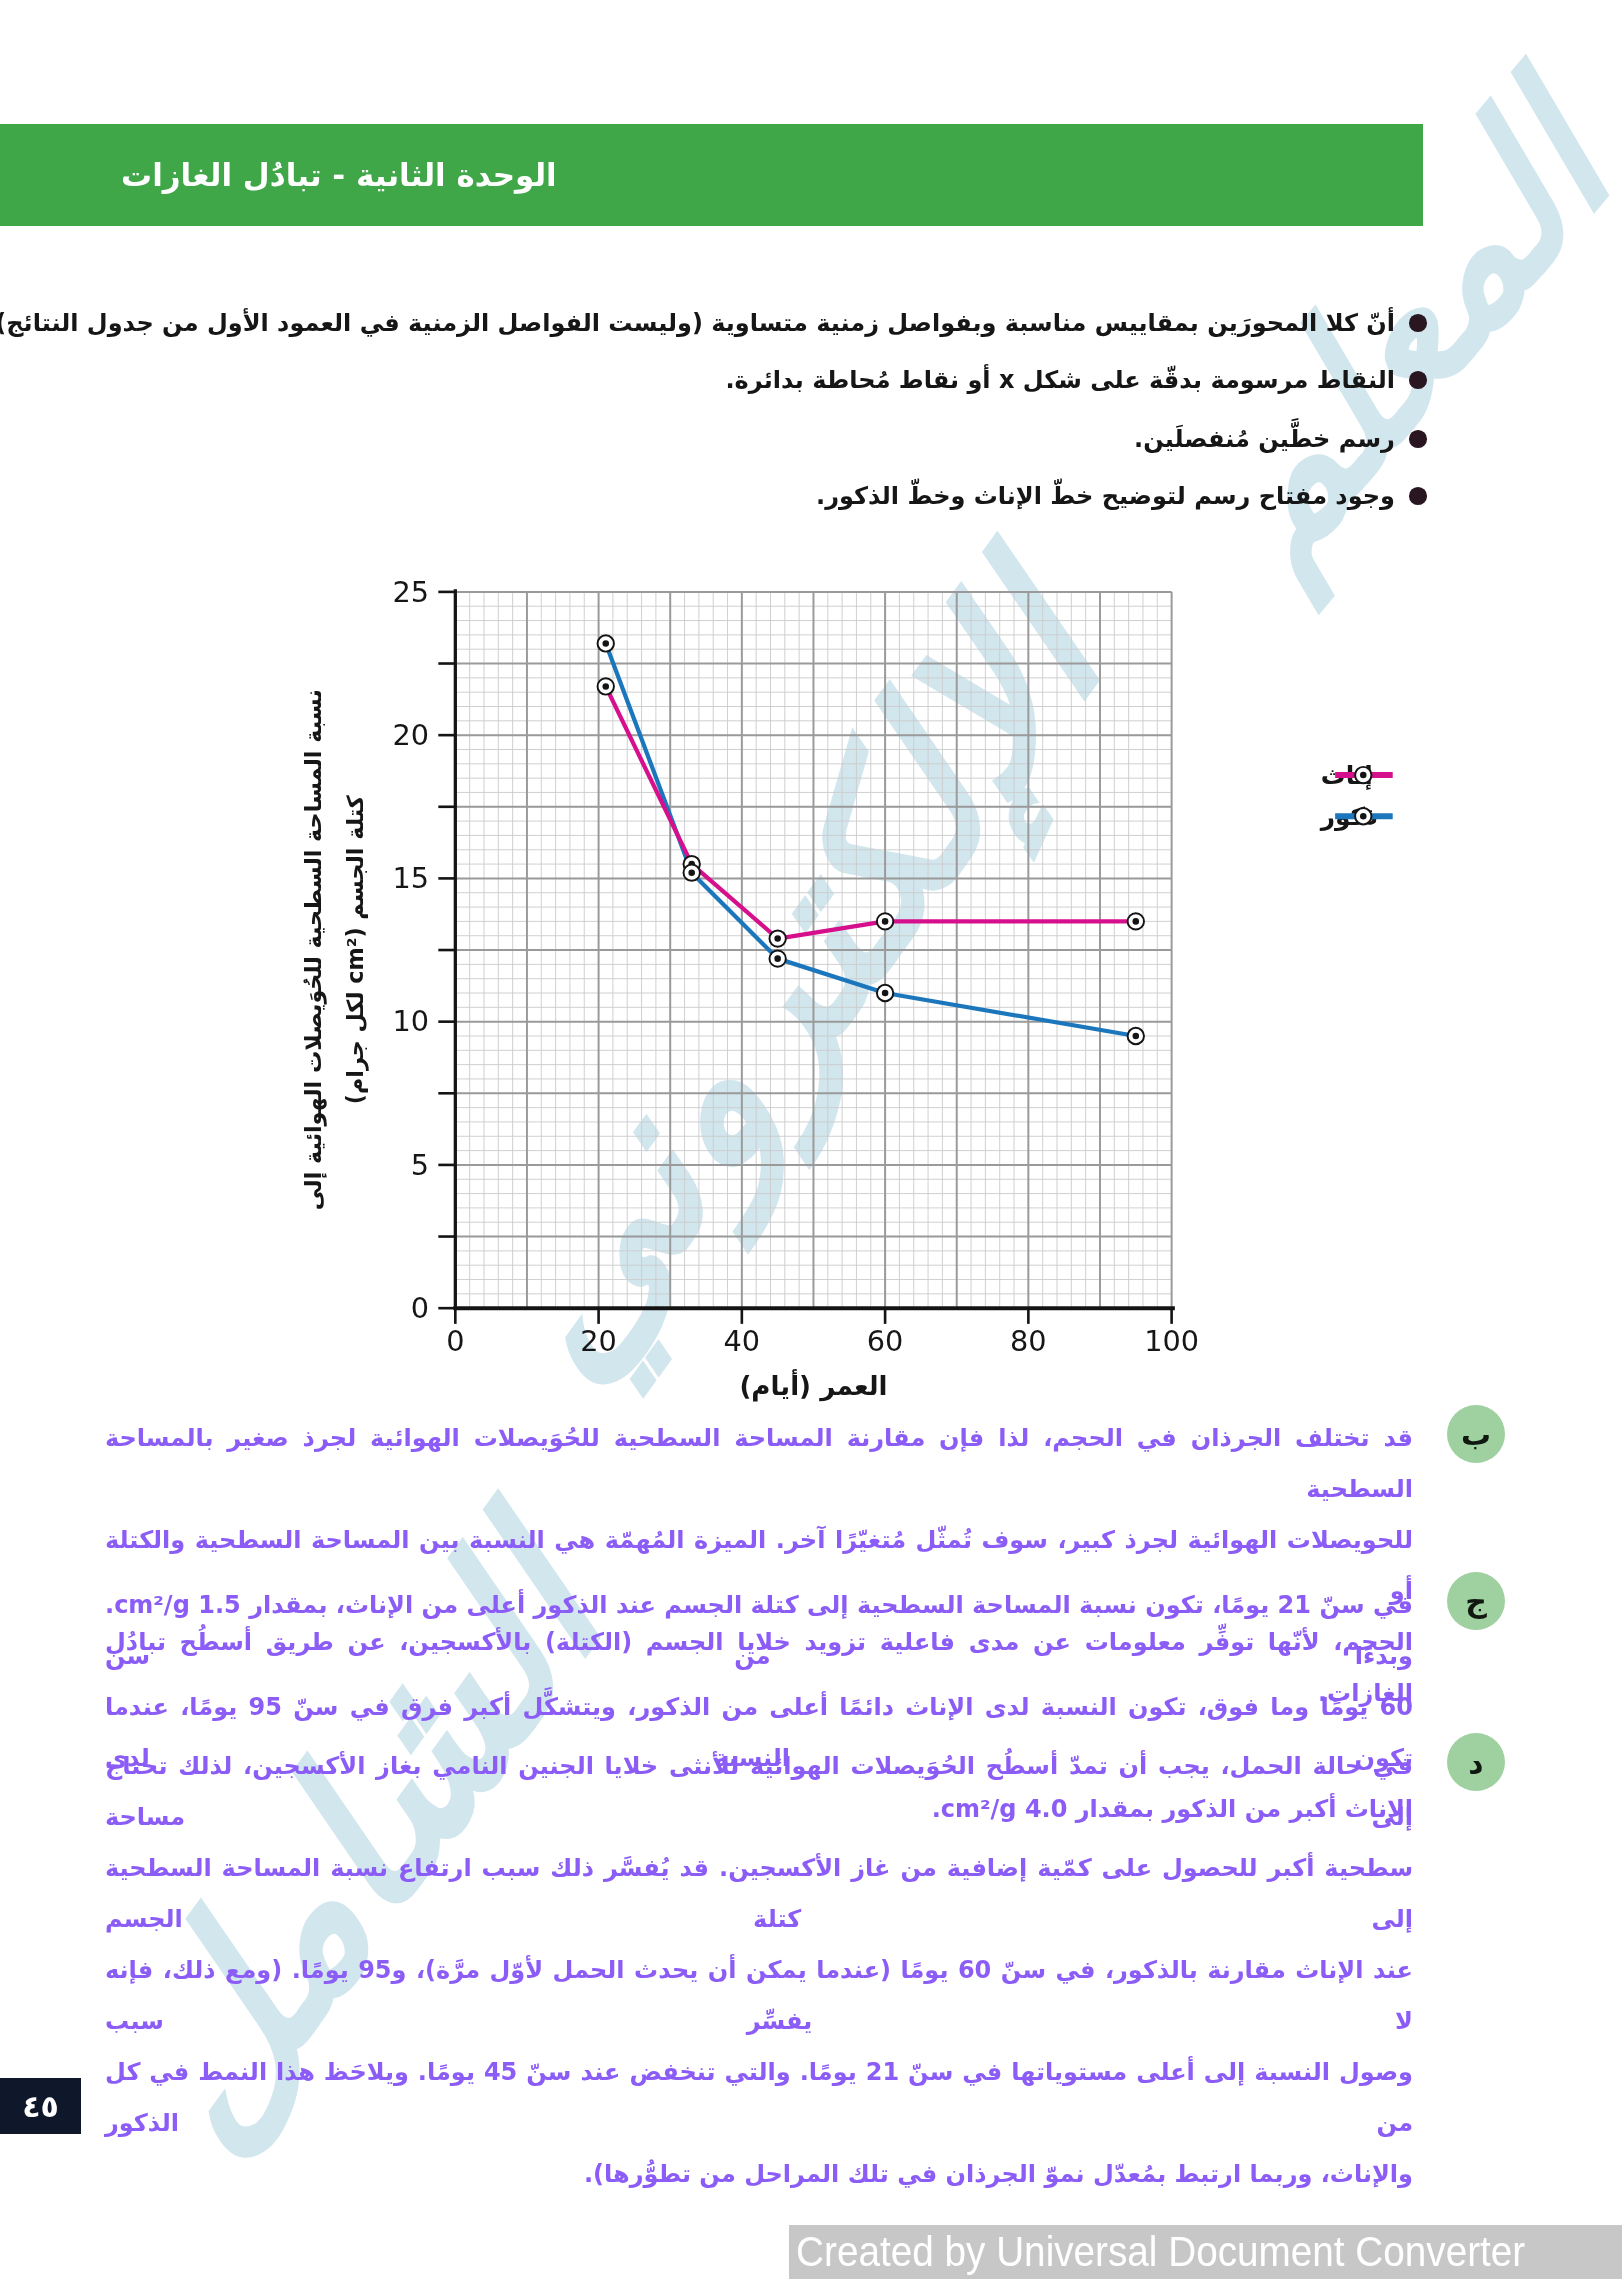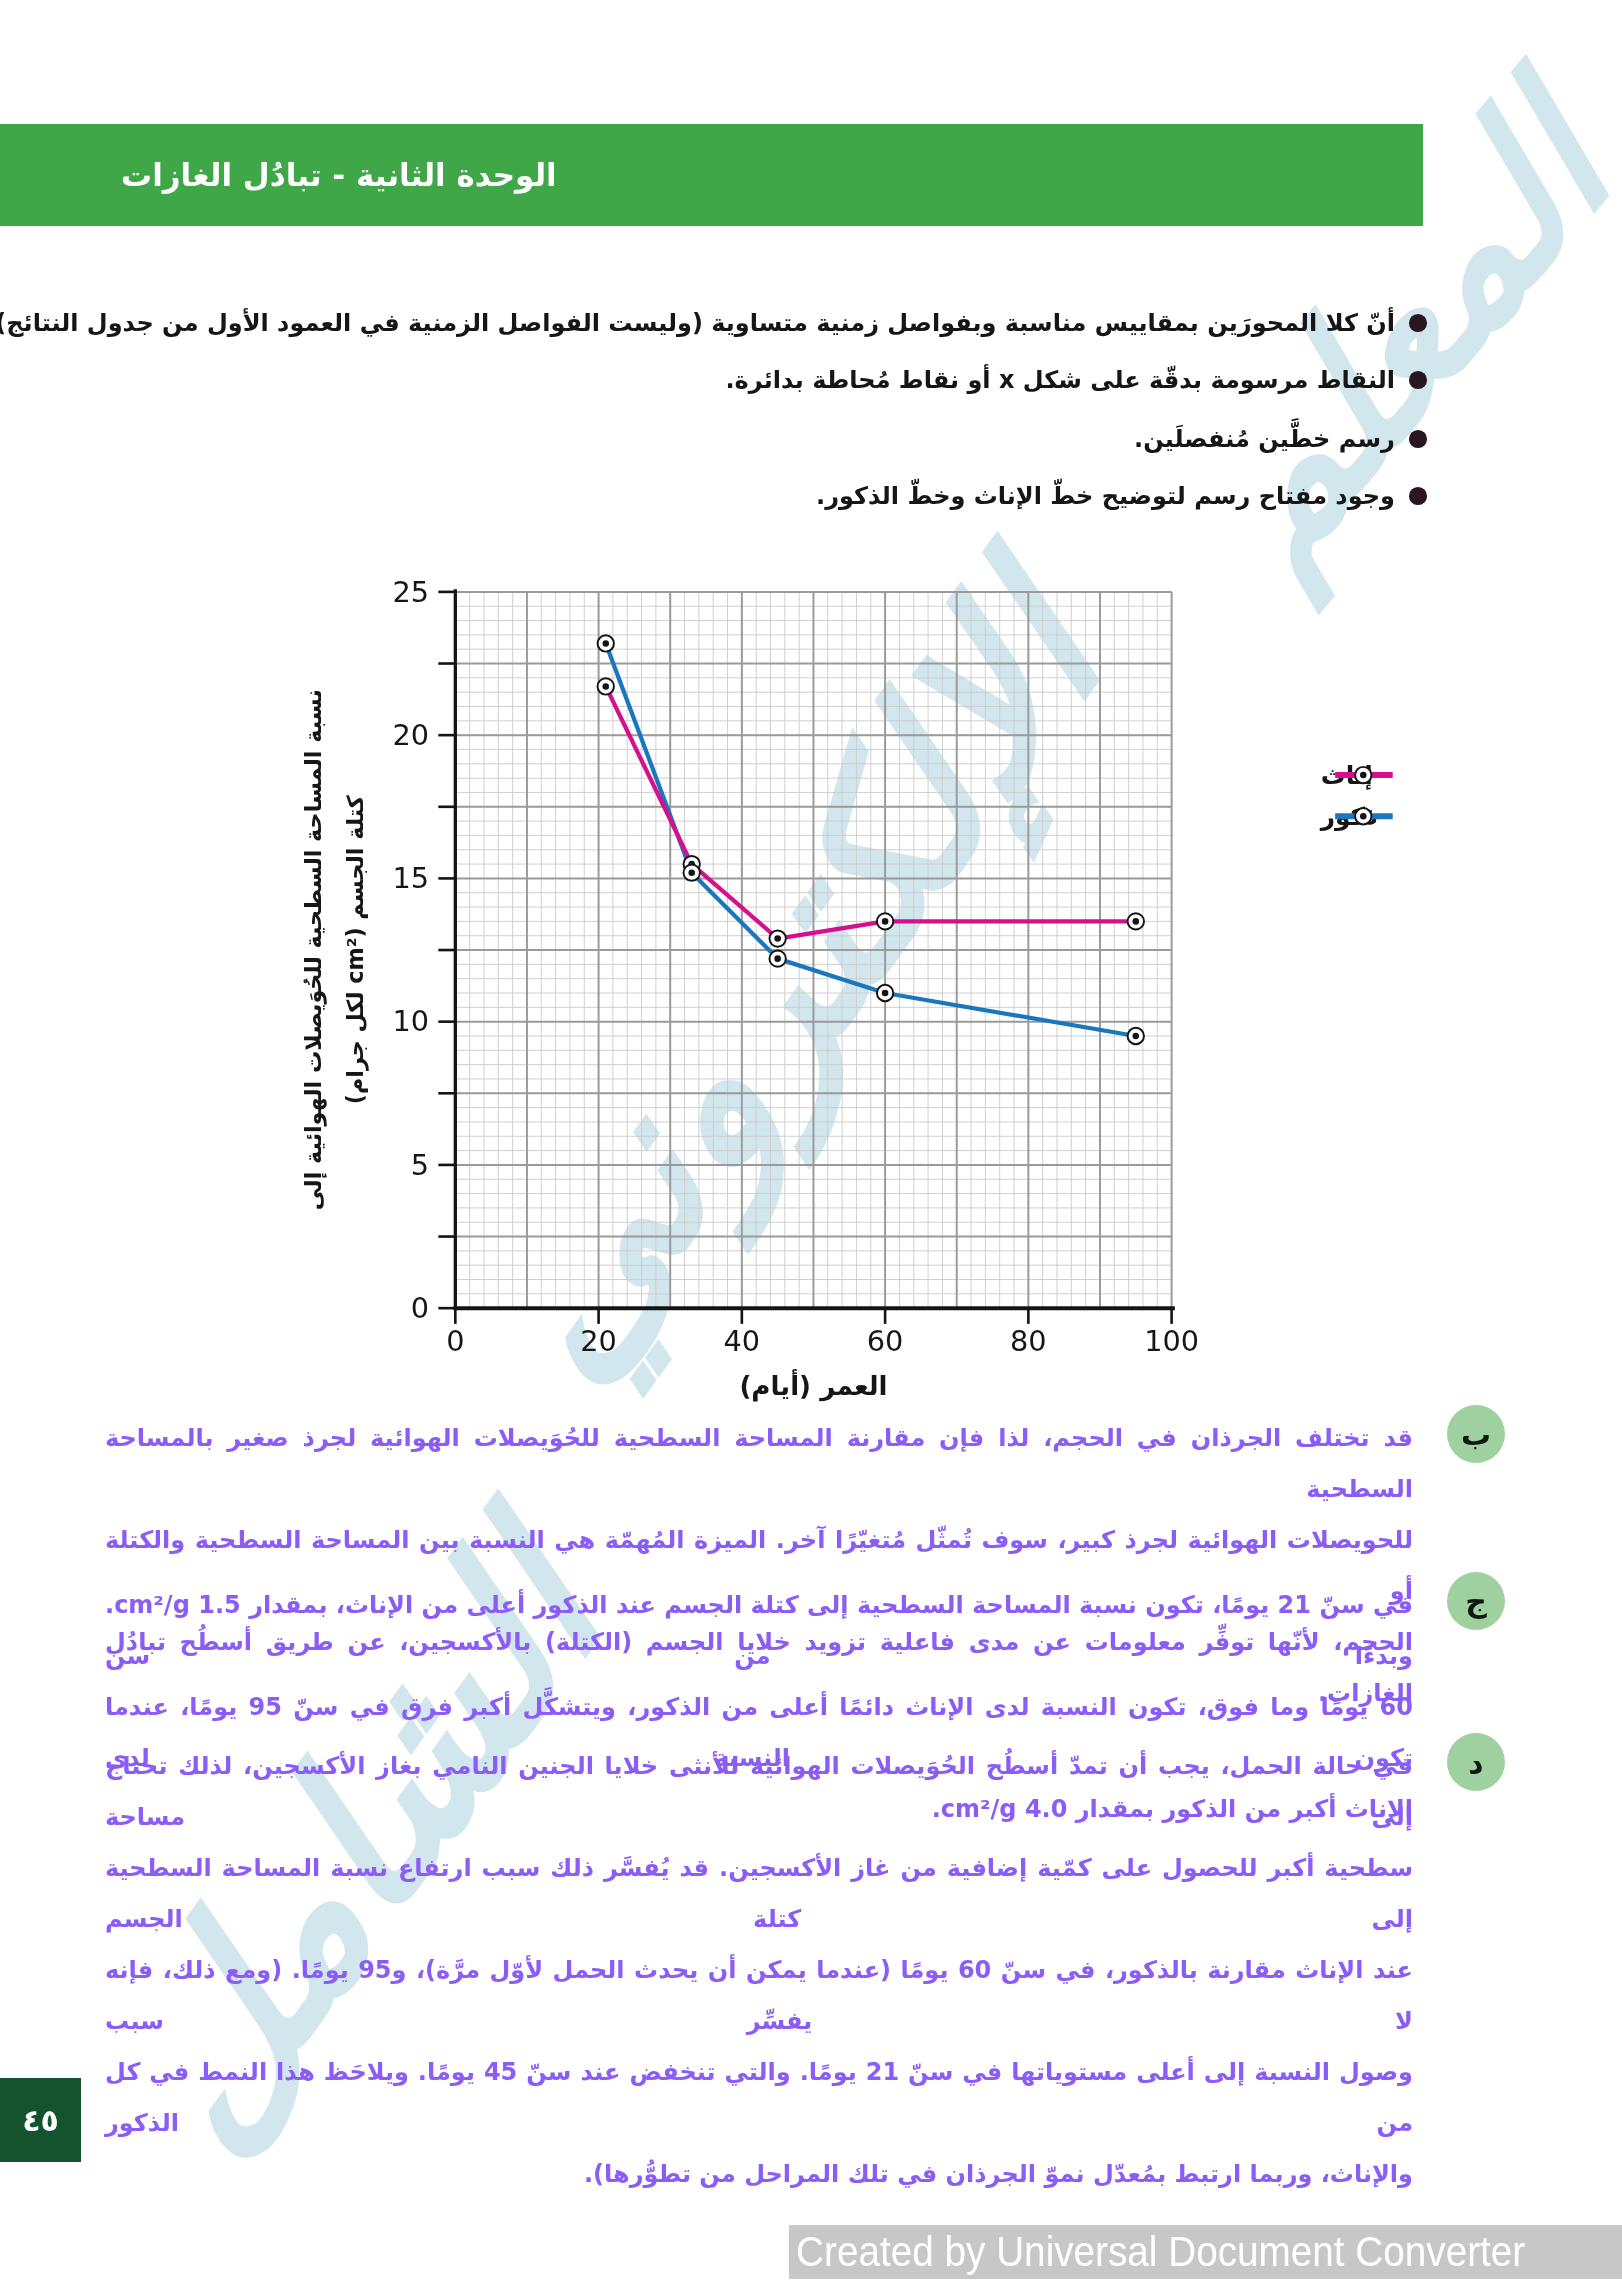--- a/index.html
+++ b/index.html
@@ -21,21 +21,21 @@
   .chart-wrap{position:absolute;left:275px;top:569px;width:1126px;height:870px;z-index:2;}
   
   .section{position:absolute;left:105px;width:1400px;direction:rtl;z-index:2;}
   .section .badge{position:absolute;left:auto;right:0;top:-7.9px;width:58px;height:58px;border-radius:50%;
       background:#9ed0a0;color:#101810;font-size:30px;font-weight:bold;display:flex;
       align-items:center;justify-content:center;}
   .section .ptext{margin-right:92px;color:#8b5cf6;font-size:24px;font-weight:bold;}
   .jline{display:block;line-height:51px;text-align:justify;text-align-last:justify;}
   .jline.short{text-align-last:right;}
   
-  .page-badge{position:absolute;left:0;top:2078px;width:81px;height:84px;background:#14532d;z-index:3;
+  .page-badge{position:absolute;left:0;top:2078px;width:81px;height:56px;background:#0f172a;z-index:3;
       display:flex;align-items:center;justify-content:center;color:#fff;font-size:30px;font-weight:bold;}
   .udc-bar{position:absolute;left:789px;top:2225px;width:954px;height:54px;background:#c7c7c7;z-index:3;}
   .udc-bar span{display:block;color:#ffffff;font-size:43px;line-height:52px;padding-left:7.9px;
       font-family:"Liberation Sans",sans-serif;transform:scaleX(0.9);transform-origin:left center;
       white-space:nowrap;}
 </style>
 </head>
 <body>
 
 <div class="layer">

